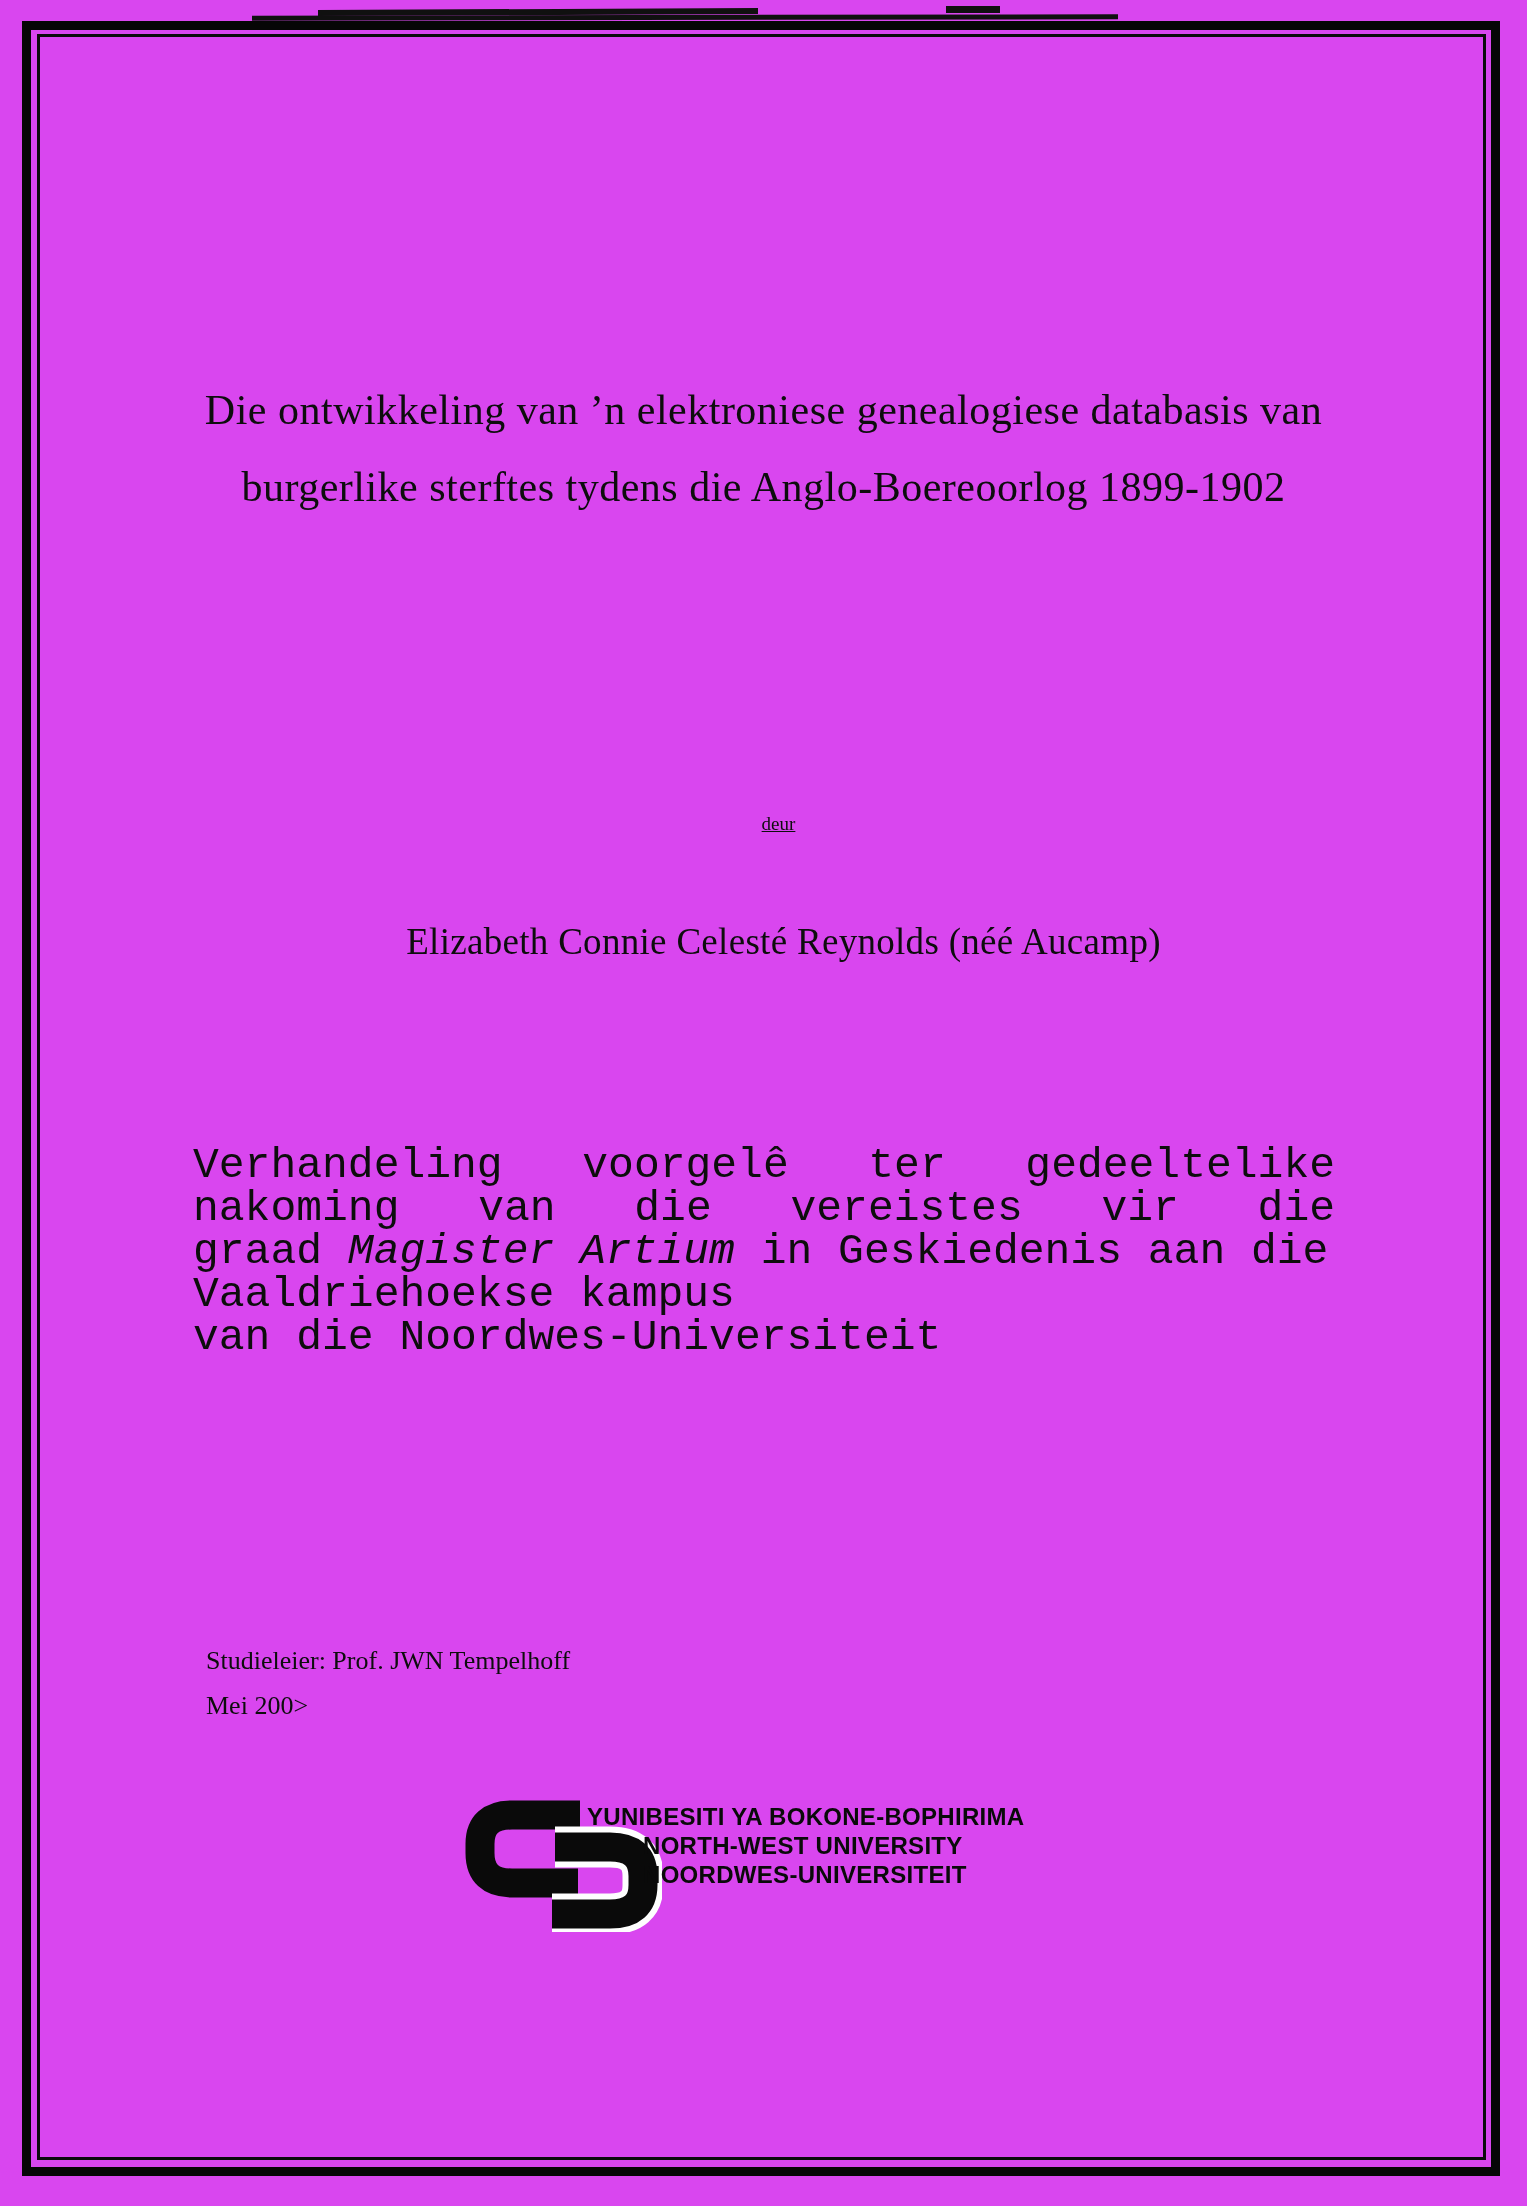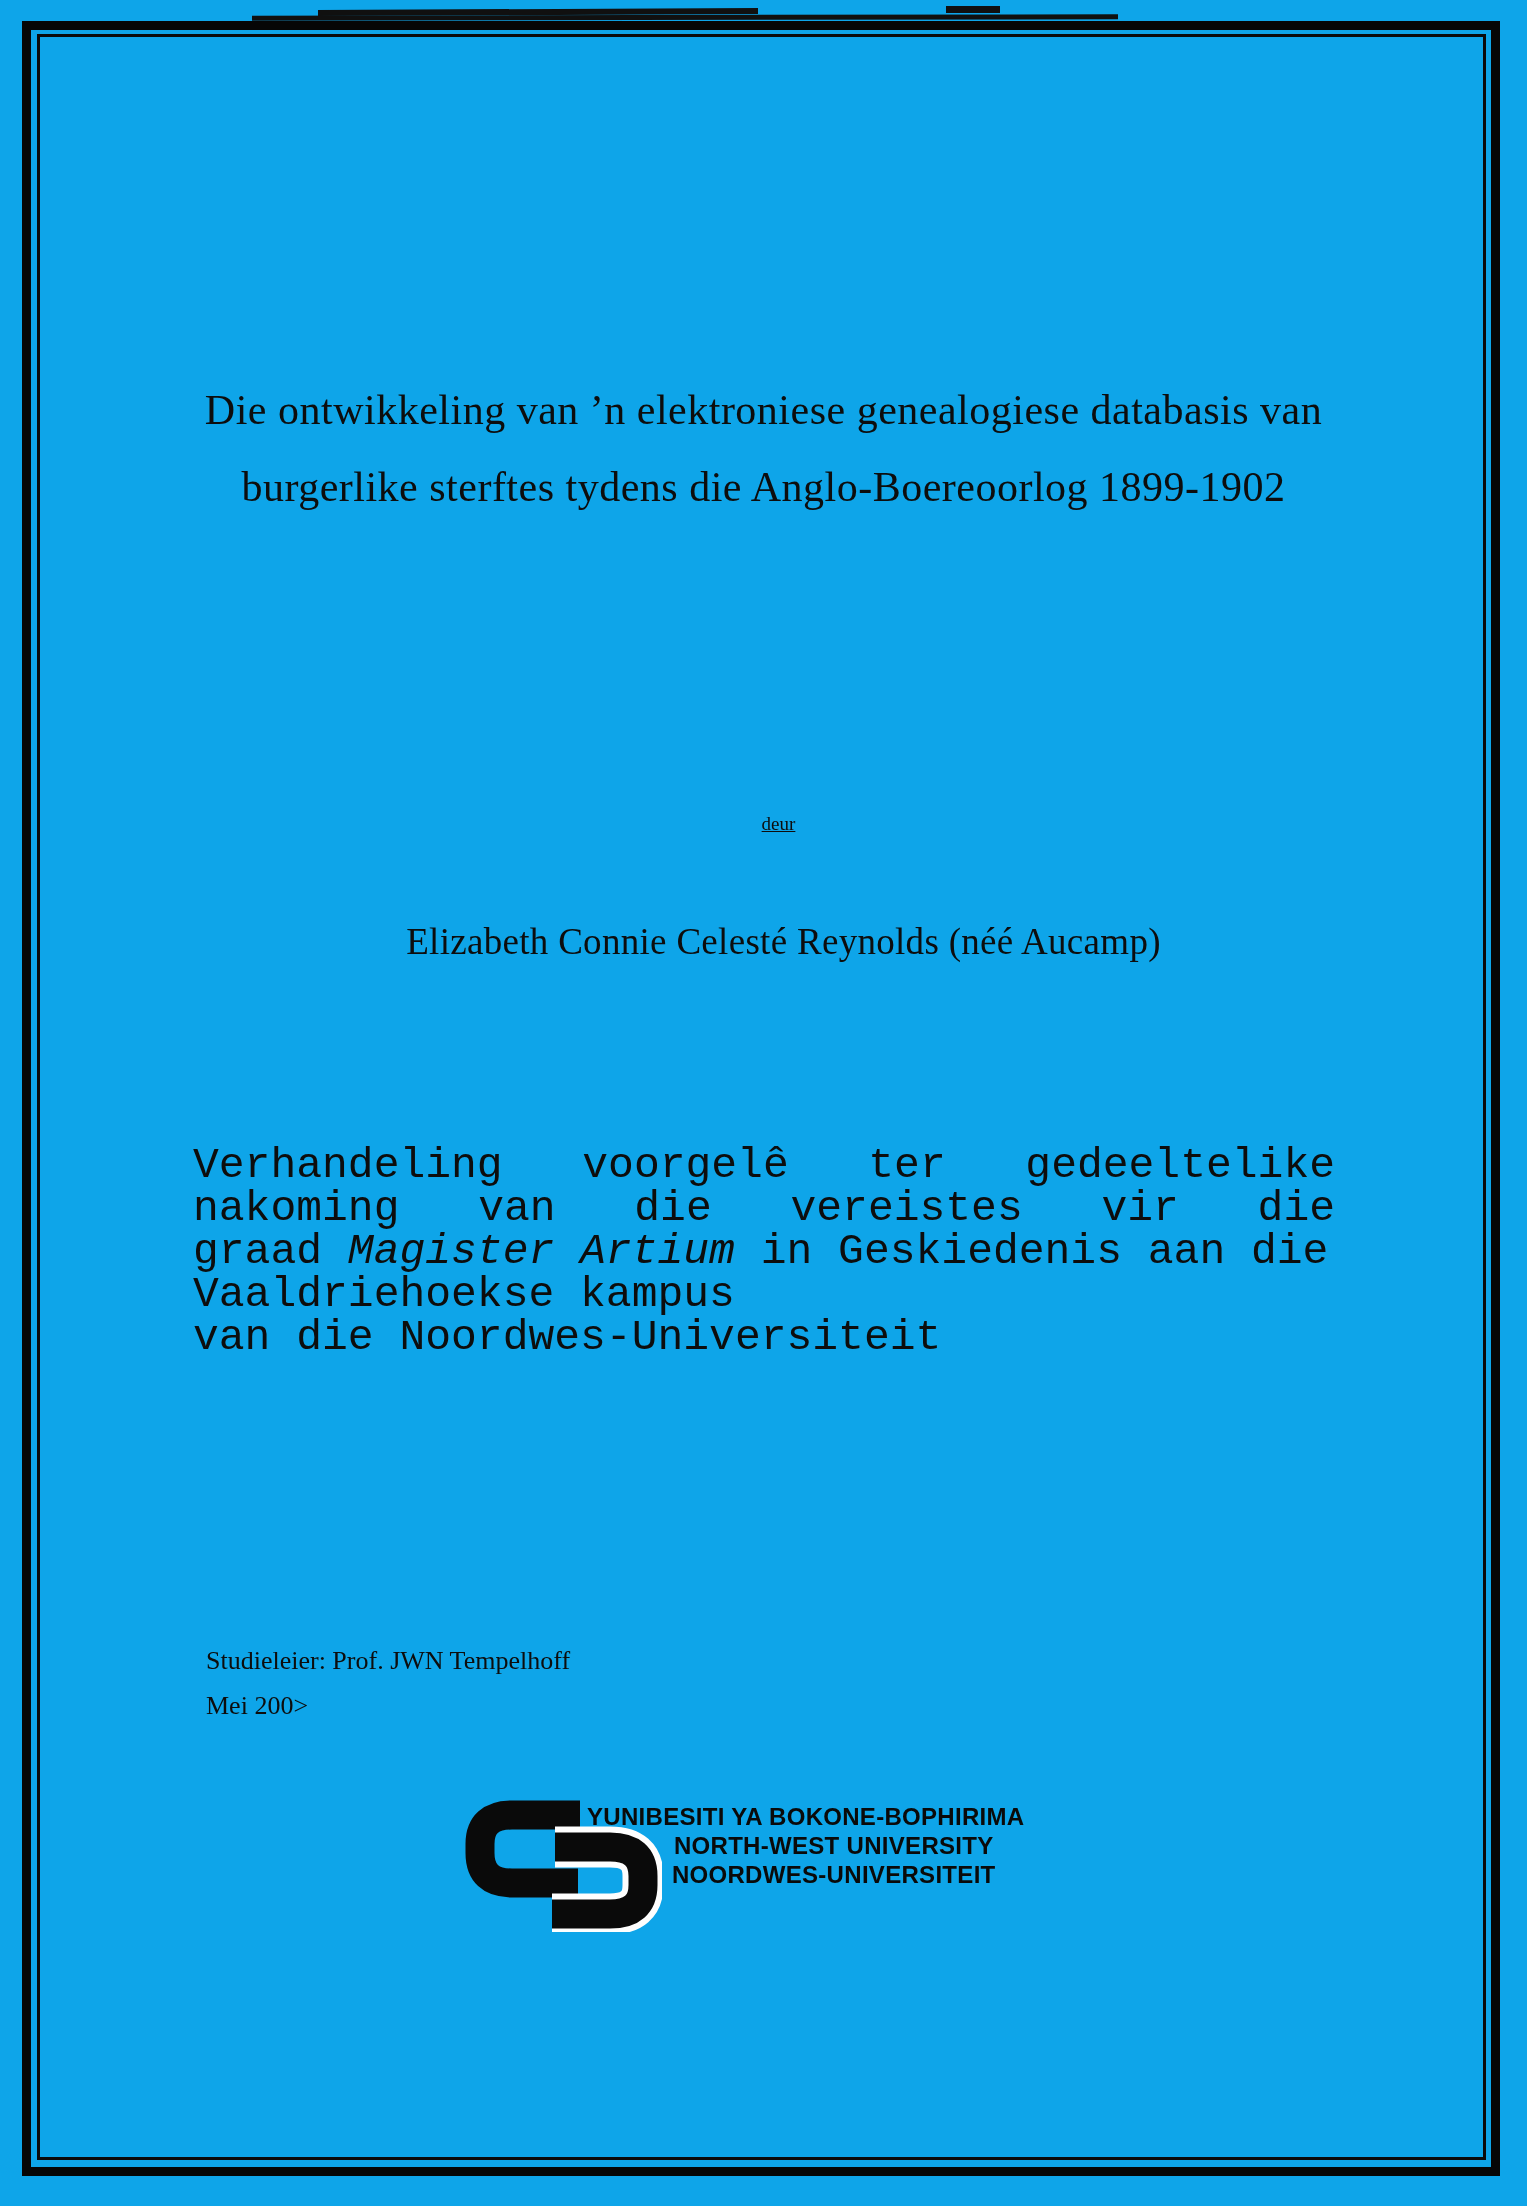--- a/index.html
+++ b/index.html
@@ -1,20 +1,20 @@
 <!DOCTYPE html>
 <html><head>
 <meta charset="utf-8">
 <style>
   html, body { margin: 0; padding: 0; background: #ffffff; }
   .page {
     position: relative;
     width: 1527px;
     height: 2206px;
-    background: #0ea5e9;
+    background: #d946ef;
     overflow: hidden;
     font-family: "Liberation Serif", "DejaVu Serif", serif;
     color: #0d0d0d;
   }
   
   .frame-outer {
     position: absolute;
     left: 22px; top: 21px; right: 27px; bottom: 30px;
     border: 9px solid #060606;
   }
@@ -89,21 +89,21 @@
     position: absolute;
     left: 125px; top: 2px;
     font-family: "Liberation Sans", "DejaVu Sans", sans-serif;
     font-weight: 700;
     font-size: 24px;
     line-height: 29px;
     letter-spacing: 0.3px;
     color: #0a0a0a;
     white-space: nowrap;
   }
-  .logo-text .indent { margin-left: 56px; text-align: center; }
+  .logo-text .indent { margin-left: 56px; }
 </style>
 </head>
 <body>
 
 <div class="page">
 
   <div class="artifact a1"></div>
   <div class="artifact a2"></div>
   <div class="artifact a3"></div>
 

